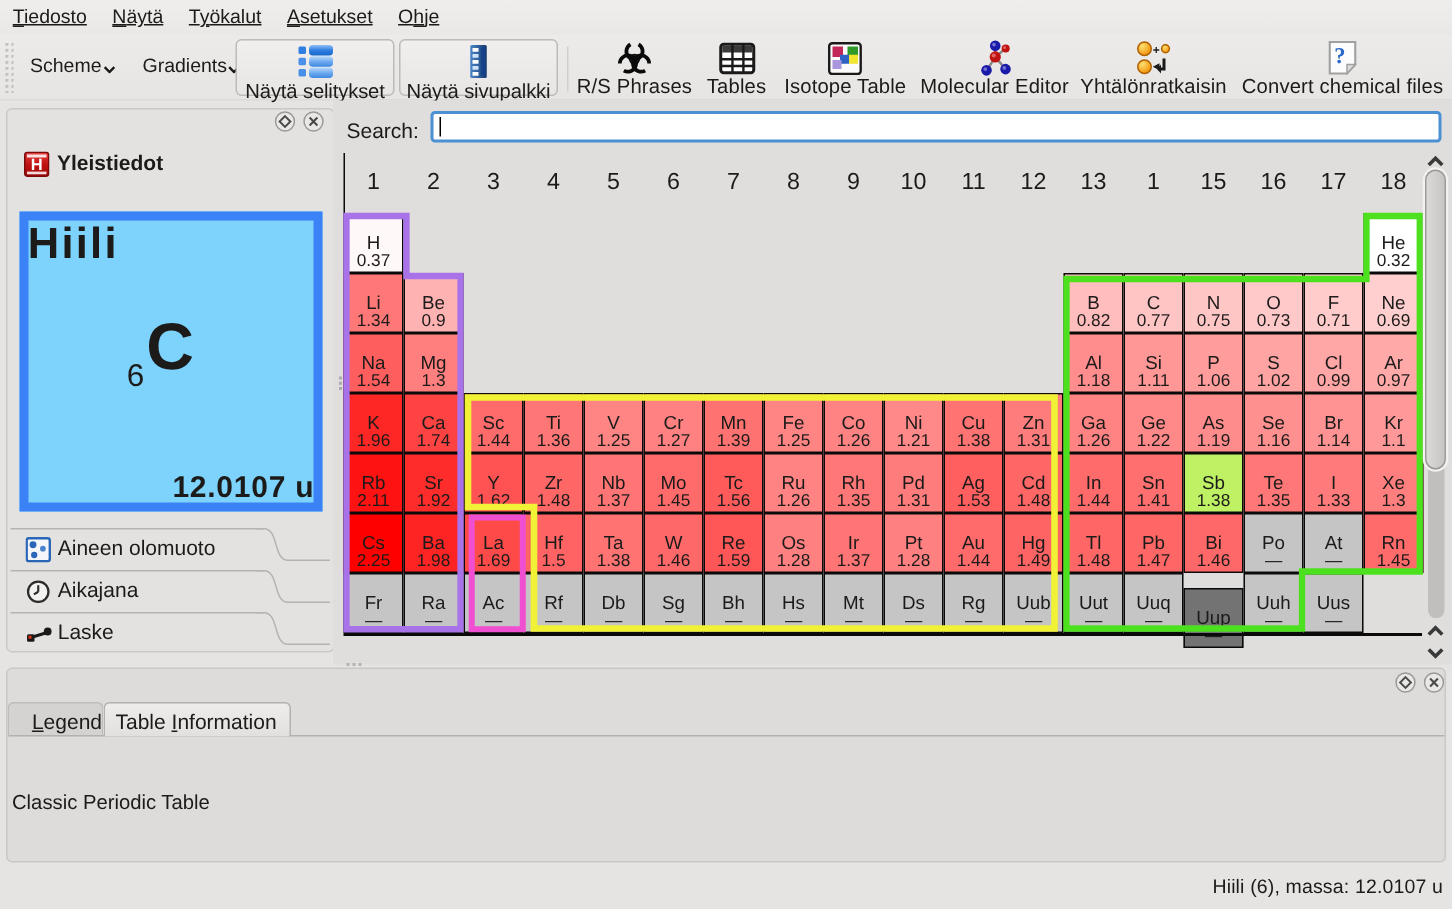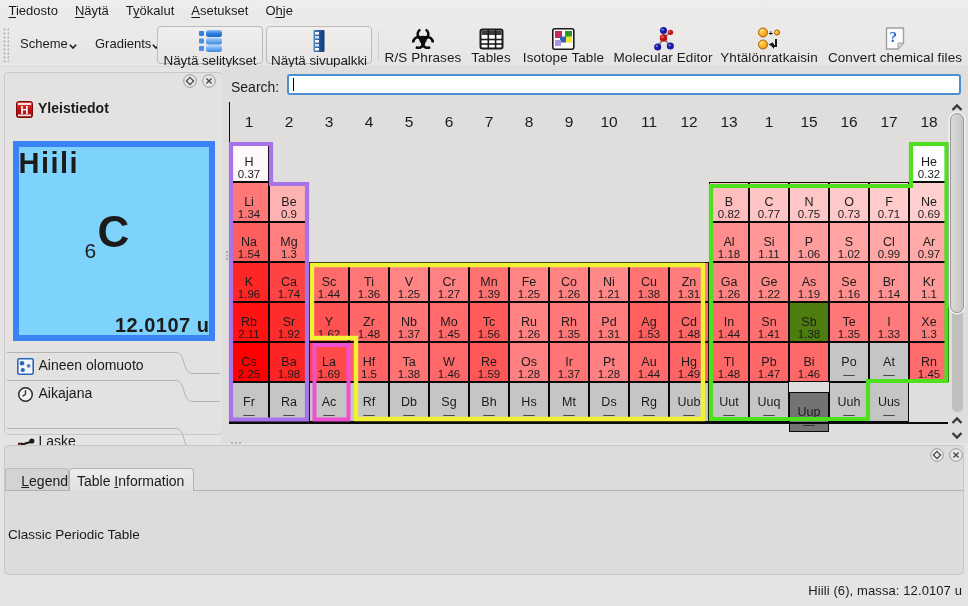--- a/index.html
+++ b/index.html
@@ -1,19 +1,19 @@
 <!DOCTYPE html>
 <html><head><meta charset="utf-8"><style>
 * { margin:0; padding:0; box-sizing:border-box; }
 html,body { width:968px; height:606px; overflow:hidden; }
 body { font-family:"Liberation Sans", sans-serif; background:#e5e4e3; position:relative; color:#1c1b1a; }
 
 #menubar { position:absolute; left:0; top:0; width:968px; height:23px; background:#eceBea;
   background:linear-gradient(#efeeed,#e9e8e7); display:flex; align-items:center; font-size:13px; }
-#menubar span { padding:0 8.5px; position:relative; top:-1px; }
+#menubar span { padding:0 8.5px; position:relative; top:-1px;text-decoration:underline; }
 #menubar u { text-decoration-thickness:1px; text-underline-offset:2px; }
 
 #toolbar { position:absolute; left:0; top:23px; width:968px; height:44px;
   background:linear-gradient(#ecebea,#e6e5e4); border-bottom:1px solid #dbdad9; }
 .tbtxt { position:absolute; top:13px; font-size:13px; }
 .chev { display:inline-block; width:8px; height:5px; position:relative; top:1px; margin-left:1px; }
 .tbbtn { position:absolute; top:2.5px; height:38.5px; border:1px solid #bcbbba; border-radius:4px;
   background:linear-gradient(#f0efee,#e7e6e5); text-align:center; font-size:13.5px; letter-spacing:-0.1px; }
 .tbitem { position:absolute; text-align:center; font-size:13.5px; letter-spacing:0.1px; }
 .tbitem .ib, .tbbtn .ib { height:24px; display:flex; align-items:center; justify-content:center; }
@@ -282,21 +282,21 @@
 <circle cx="8.5" cy="8.5" r="6.8" fill="#f2f2f1" stroke="#2b2b2b" stroke-width="1.5"></circle>
 <line x1="8.5" y1="8.5" x2="8.5" y2="4.2" stroke="#2b2b2b" stroke-width="1.4"></line>
 <line x1="8.5" y1="8.5" x2="5.6" y2="10.2" stroke="#2b2b2b" stroke-width="1.4"></line>
         </svg>
       </div>
       <div class="tx">Aikajana</div>
       <svg class="icon" style="position:absolute;right:0;top:0;" width="50" height="24" viewBox="0 0 50 24">
 <path d="M 1 0.5 L 6 0.5 C 16 0.5 12 21.5 22 21.5 L 50 21.5" fill="none" stroke="#b5b4b3" stroke-width="1"></path>
       </svg>
     </div>
-  <div class="acc" style="top:341px;margin-top:20px;">
+  <div class="acc" style="top:341px;">
       <div class="accline"></div>
       <div class="ic">
         <svg class="icon" width="18" height="17" viewBox="0 0 18 17">
 <line x1="2" y1="11.5" x2="15" y2="7.5" stroke="#1a1a1a" stroke-width="2"></line>
 <rect x="1" y="8.8" width="5" height="5" rx="1" fill="#1a1a1a"></rect>
 <rect x="2" y="9.8" width="2" height="2" fill="#e03010"></rect>
 <circle cx="14.8" cy="7" r="2.6" fill="#1a1a1a"></circle>
         </svg>
       </div>
       <div class="tx">Laske</div>
@@ -527,21 +527,21 @@
     <div class="cv">1.48</div>
   </div>
 <div class="cell" style="left:709px;top:302px;background:rgb(255,107,107)">
     <div class="cs">In</div>
     <div class="cv">1.44</div>
   </div>
 <div class="cell" style="left:749px;top:302px;background:rgb(255,111,111)">
     <div class="cs">Sn</div>
     <div class="cv">1.41</div>
   </div>
-<div class="cell" style="left:789px;top:302px;background:#4d7c0f">
+<div class="cell" style="left:789px;top:302px;background:#bef264">
     <div class="cs">Sb</div>
     <div class="cv">1.38</div>
   </div>
 <div class="cell" style="left:829px;top:302px;background:rgb(255,119,119)">
     <div class="cs">Te</div>
     <div class="cv">1.35</div>
   </div>
 <div class="cell" style="left:869px;top:302px;background:rgb(255,122,122)">
     <div class="cs">I</div>
     <div class="cv">1.33</div>

